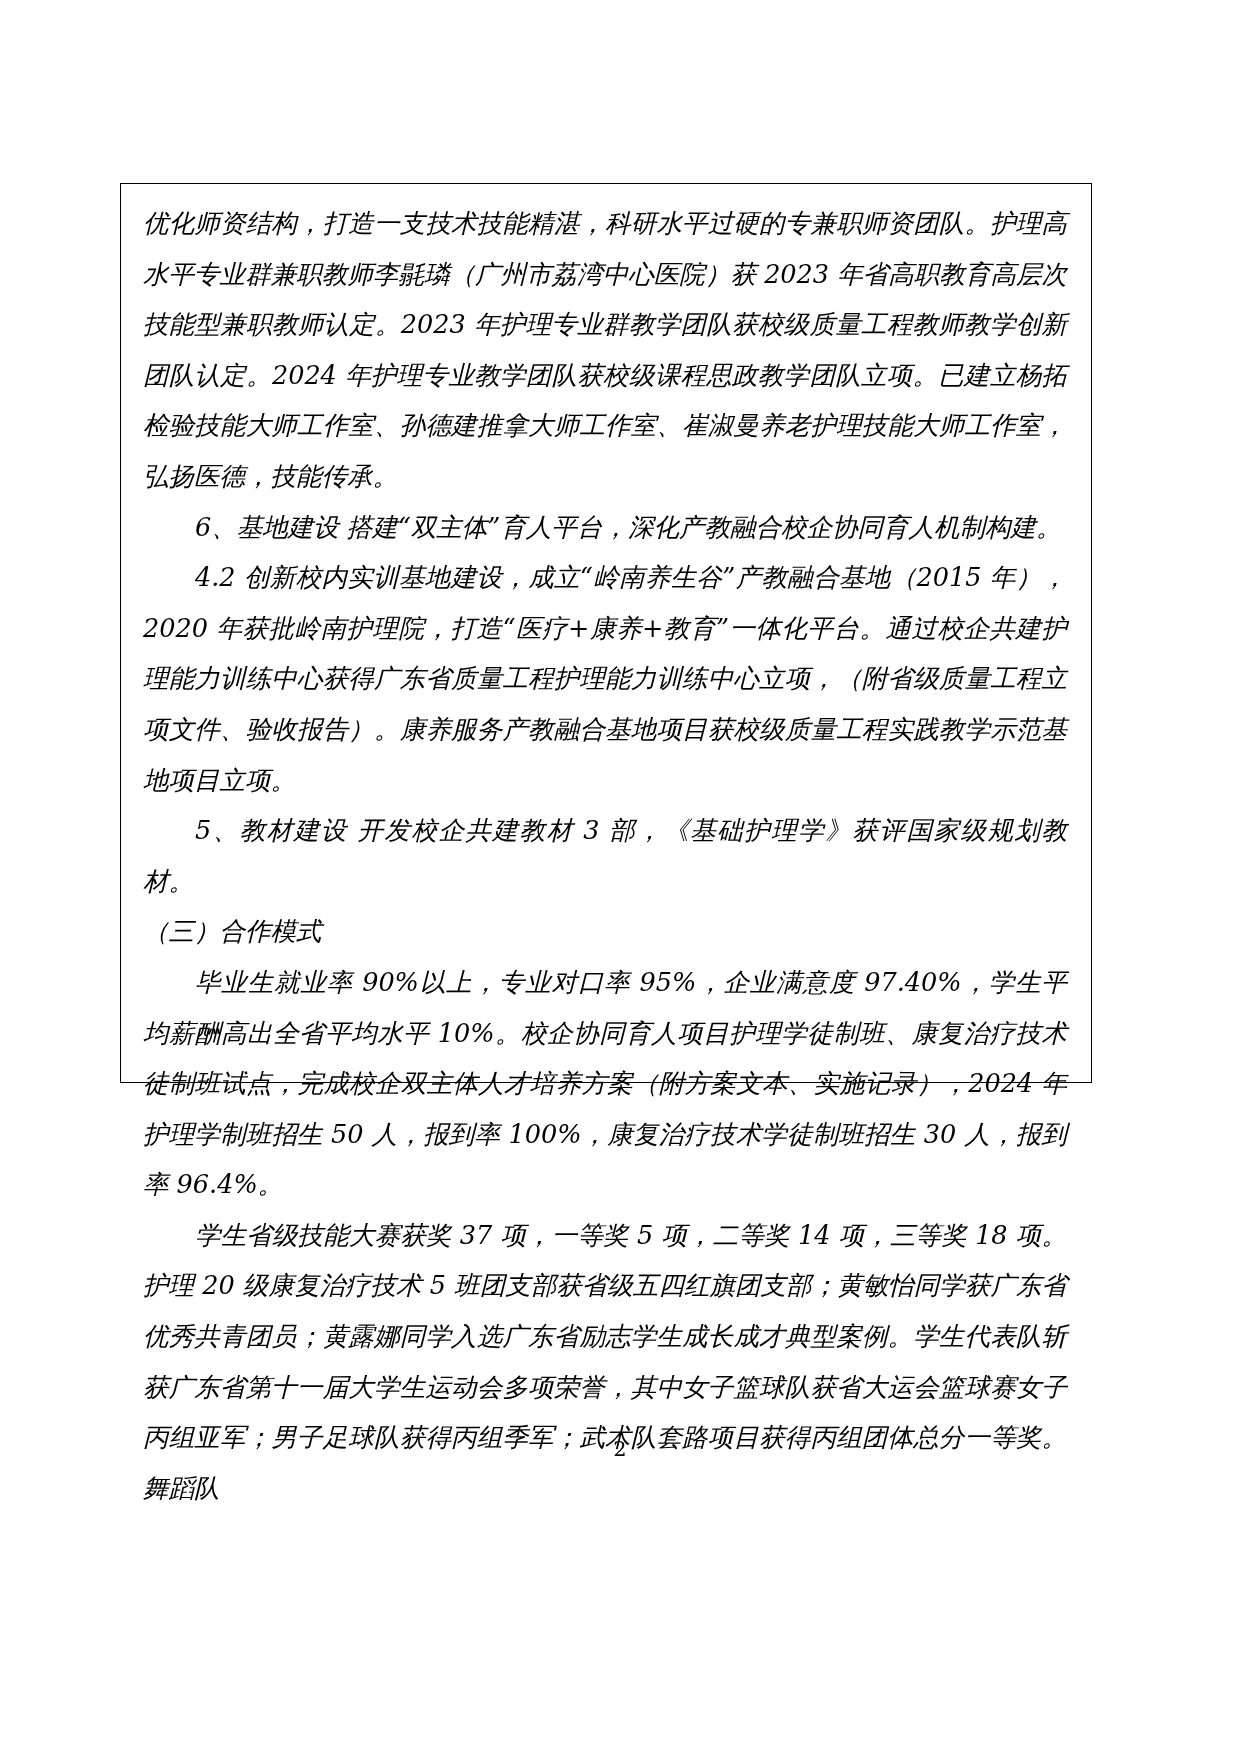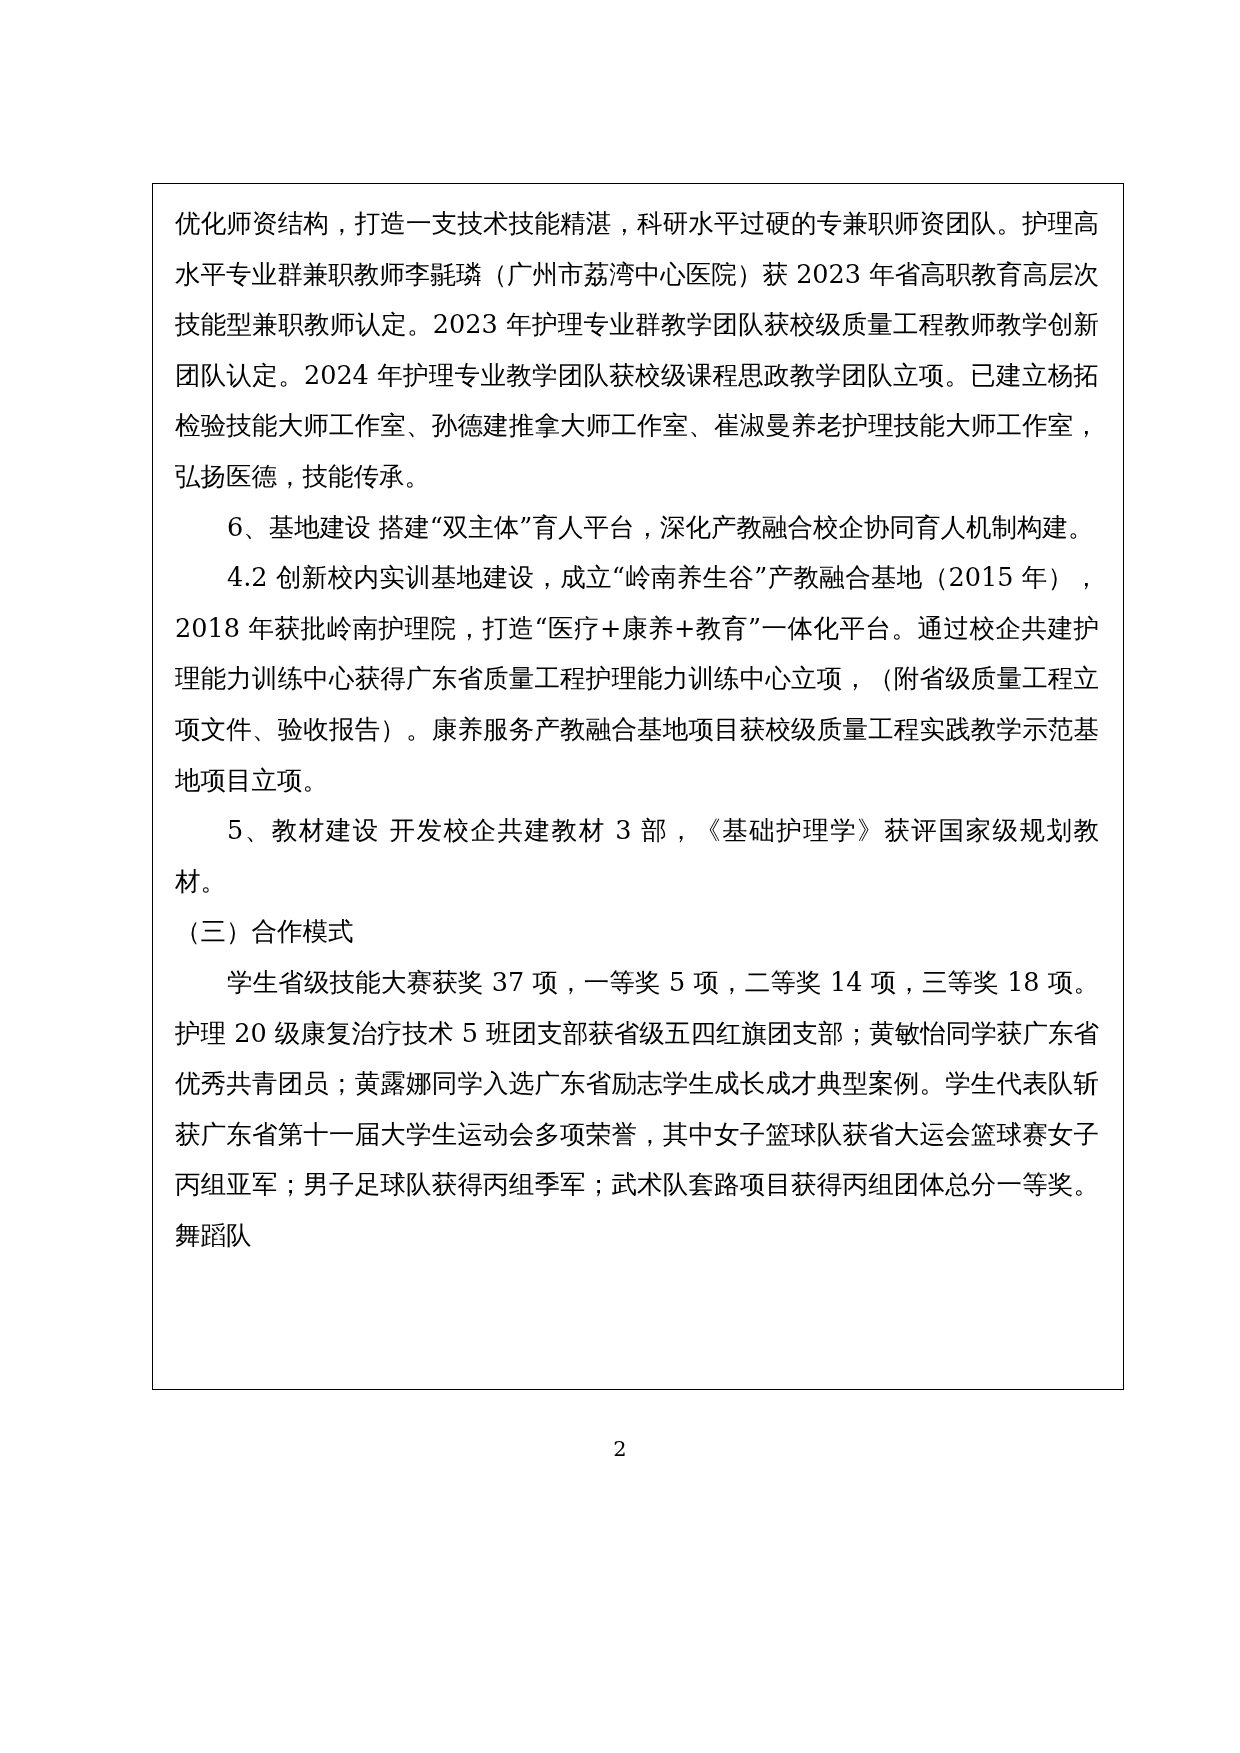--- a/index.html
+++ b/index.html
@@ -17,27 +17,28 @@
   .page {
     position: absolute;
     left: 0;
     top: 0;
     width: 1240px;
     height: 1753px;
     box-sizing: border-box;
   }
   .doc-frame {
     position: absolute;
-    left: 152px;
+    left: 120px;
     top: 183px;
     width: 972px;
-    height: 1207px;
+    height: 900px;
     border: 1px solid #000000;
     box-sizing: border-box;
     padding: 14px 24px 10px 22px;
+    font-style: italic;
   }
   .body-text {
     font-size: 25.5px;
     line-height: 50.6px;
     text-align: justify;
     text-justify: inter-ideograph;
     letter-spacing: 0px;
   }
   .body-text p {
     margin: 0;
@@ -60,22 +61,23 @@
 </style>
 </head>
 <body>
 
 <div class="page">
 
   <div class="doc-frame">
     <div class="body-text">
       <p>优化师资结构，打造一支技术技能精湛，科研水平过硬的专兼职师资团队。护理高水平专业群兼职教师李毾璘（广州市荔湾中心医院）获 2023 年省高职教育高层次技能型兼职教师认定。2023 年护理专业群教学团队获校级质量工程教师教学创新团队认定。2024 年护理专业教学团队获校级课程思政教学团队立项。已建立杨拓检验技能大师工作室、孙德建推拿大师工作室、崔淑曼养老护理技能大师工作室，弘扬医德，技能传承。</p>
       <p class="indent">6、基地建设 搭建“双主体”育人平台，深化产教融合校企协同育人机制构建。</p>
-      <p class="indent">4.2 创新校内实训基地建设，成立“岭南养生谷”产教融合基地（2015 年），2018 年获批岭南护理院，打造“医疗+康养+教育”一体化平台。通过校企共建护理能力训练中心获得广东省质量工程护理能力训练中心立项，（附省级质量工程立项文件、验收报告）。康养服务产教融合基地项目获校级质量工程实践教学示范基地项目立项。</p>
+      <p class="indent">4.2 创新校内实训基地建设，成立“岭南养生谷”产教融合基地（2015 年），2020 年获批岭南护理院，打造“医疗+康养+教育”一体化平台。通过校企共建护理能力训练中心获得广东省质量工程护理能力训练中心立项，（附省级质量工程立项文件、验收报告）。康养服务产教融合基地项目获校级质量工程实践教学示范基地项目立项。</p>
       <p class="indent">5、教材建设 开发校企共建教材 3 部，《基础护理学》获评国家级规划教材。</p>
       <p>（三）合作模式</p>
+      <p class="indent">毕业生就业率 90%以上，专业对口率 95%，企业满意度 97.40%，学生平均薪酬高出全省平均水平 10%。校企协同育人项目护理学徒制班、康复治疗技术徒制班试点，完成校企双主体人才培养方案（附方案文本、实施记录），2024 年护理学制班招生 50 人，报到率 100%，康复治疗技术学徒制班招生 30 人，报到率 96.4%。</p>
       <p class="indent">学生省级技能大赛获奖 37 项，一等奖 5 项，二等奖 14 项，三等奖 18 项。护理 20 级康复治疗技术 5 班团支部获省级五四红旗团支部；黄敏怡同学获广东省优秀共青团员；黄露娜同学入选广东省励志学生成长成才典型案例。学生代表队斩获广东省第十一届大学生运动会多项荣誉，其中女子篮球队获省大运会篮球赛女子丙组亚军；男子足球队获得丙组季军；武术队套路项目获得丙组团体总分一等奖。舞蹈队</p>
     </div>
   </div>
 
   <div class="page-number">2</div>
 
 </div>
 
 </body></html>

